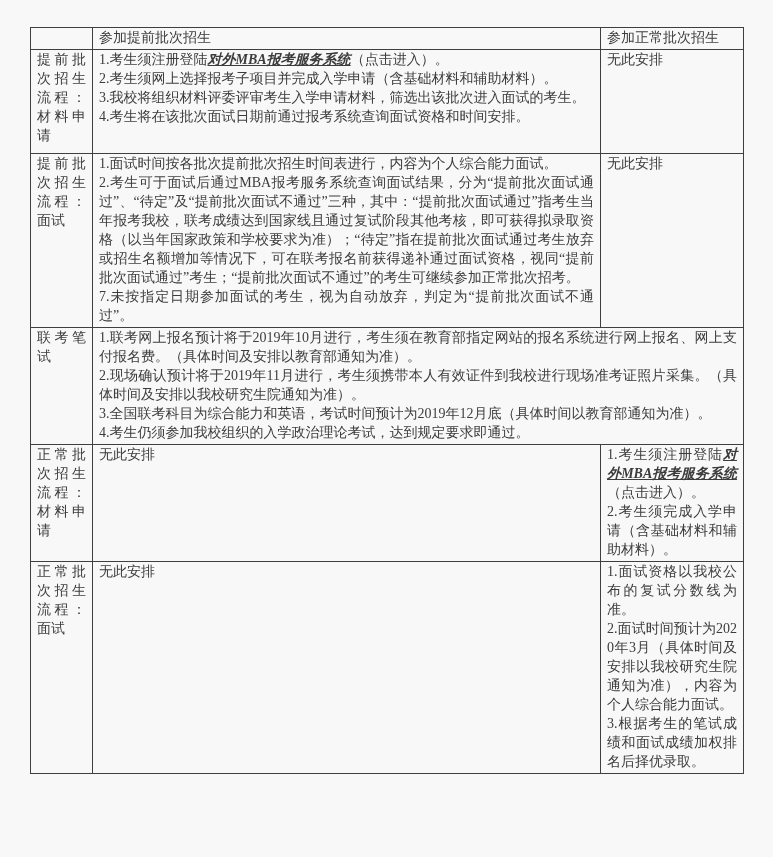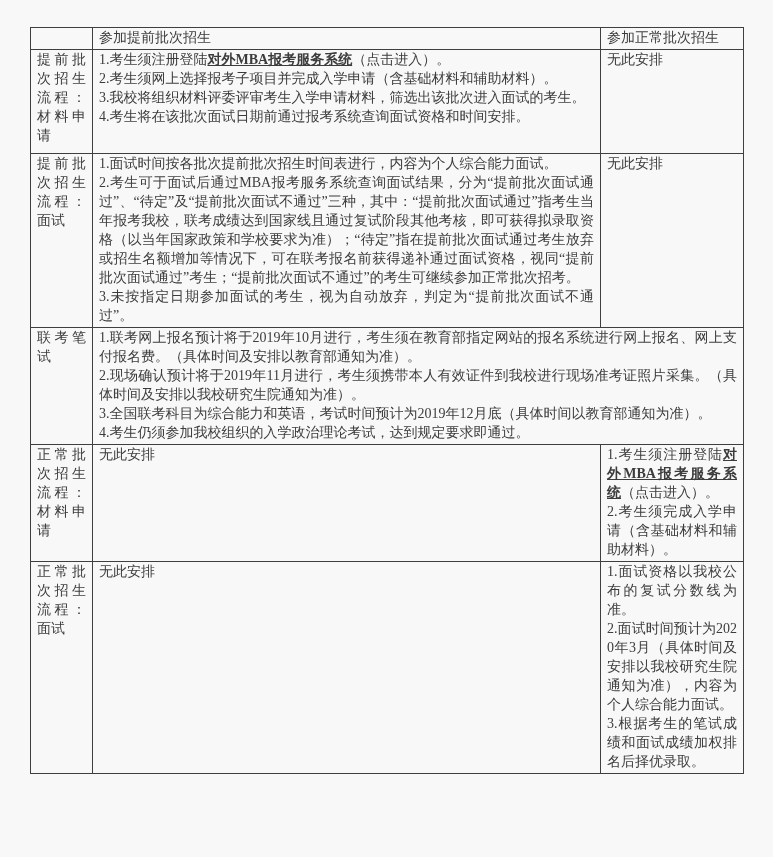--- a/index.html
+++ b/index.html
@@ -41,20 +41,21 @@
   tr.r3   { height: 150px; margin-top: 7px; }
   tr.r4   { height: 116px; padding-left: 24px; }
   tr.r5   { height: 115px; }
   tr.r6   { height: 193px; }
   .para { margin: 0; }
   a.syslink {
     color: inherit;
     font-weight: bold;
     text-decoration: underline;
     cursor: pointer;
+    font-style: italic;
   }
 </style>
 </head>
 <body>
 
 <div class="page">
   <table class="grid">
     <colgroup>
       <col style="width:62px">
       <col style="width:508px">
@@ -80,21 +81,21 @@
       <td>
             <p class="para">无此安排</p>
           </td>
     </tr>
 
     <tr class="r3">
       <td class="lbl">提 前 批 次 招 生 流 程 ： 面试</td>
       <td>
             <p class="para">1.面试时间按各批次提前批次招生时间表进行，内容为个人综合能力面试。</p>
             <p class="para">2.考生可于面试后通过MBA报考服务系统查询面试结果，分为“提前批次面试通过”、“待定”及“提前批次面试不通过”三种，其中：“提前批次面试通过”指考生当年报考我校，联考成绩达到国家线且通过复试阶段其他考核，即可获得拟录取资格（以当年国家政策和学校要求为准）；“待定”指在提前批次面试通过考生放弃或招生名额增加等情况下，可在联考报名前获得递补通过面试资格，视同“提前批次面试通过”考生；“提前批次面试不通过”的考生可继续参加正常批次招考。</p>
-            <p class="para">3.未按指定日期参加面试的考生，视为自动放弃，判定为“提前批次面试不通过”。</p>
+            <p class="para">7.未按指定日期参加面试的考生，视为自动放弃，判定为“提前批次面试不通过”。</p>
           </td>
       <td>
             <p class="para">无此安排</p>
           </td>
     </tr>
 
     <tr class="r4">
       <td class="lbl">联 考 笔 试</td>
       <td colspan="2">
             <p class="para">1.联考网上报名预计将于2019年10月进行，考生须在教育部指定网站的报名系统进行网上报名、网上支付报名费。（具体时间及安排以教育部通知为准）。</p>

